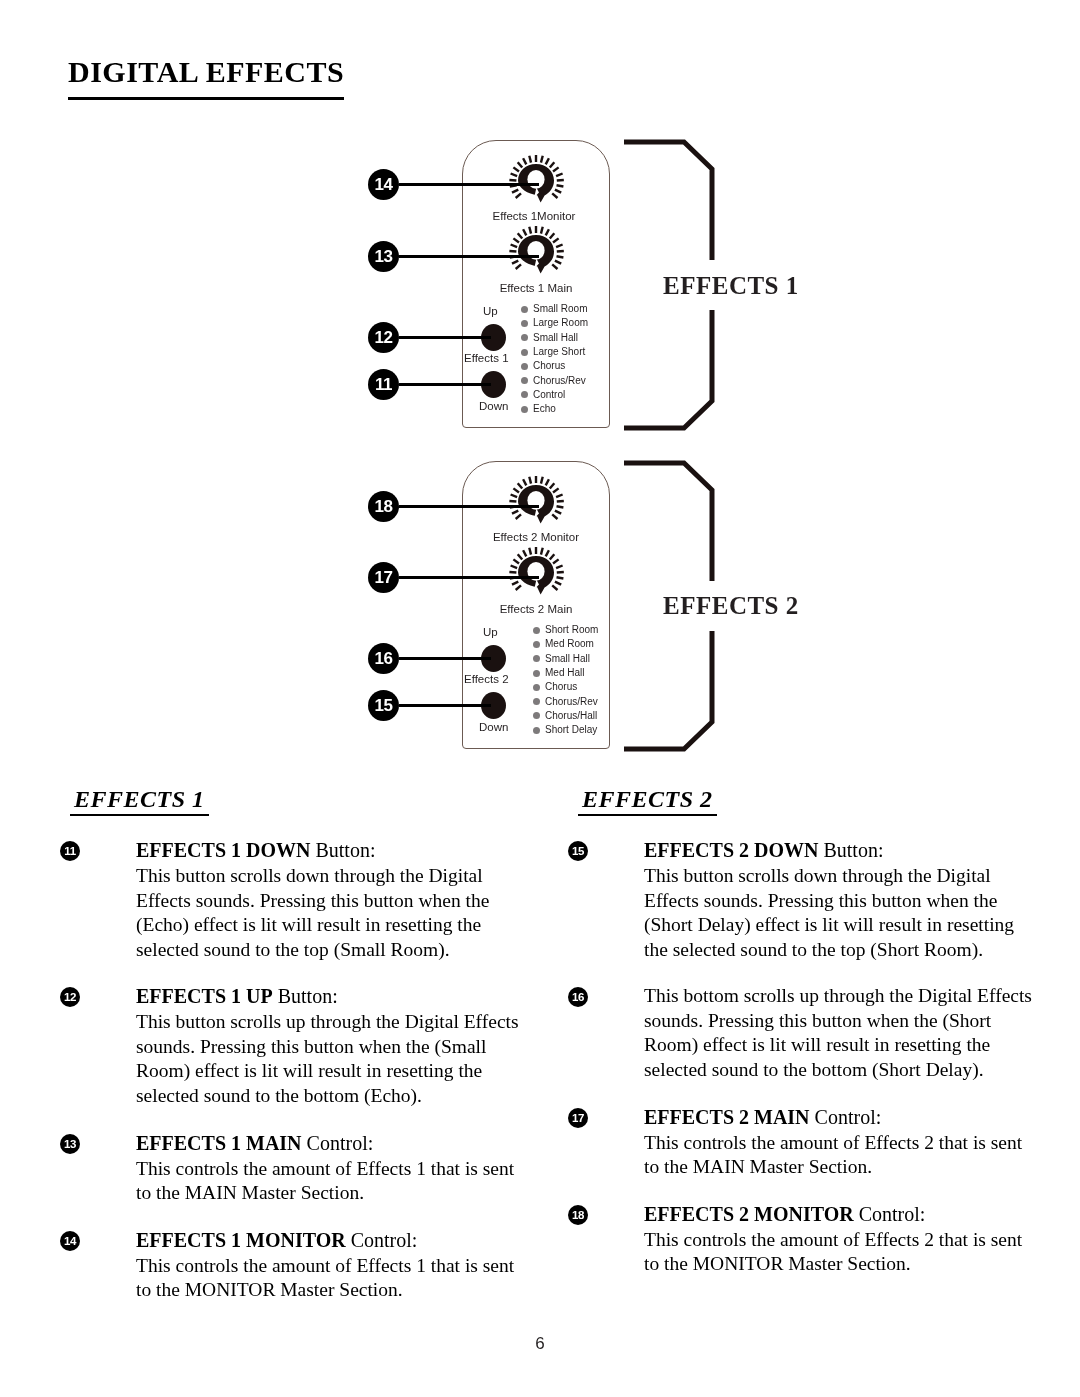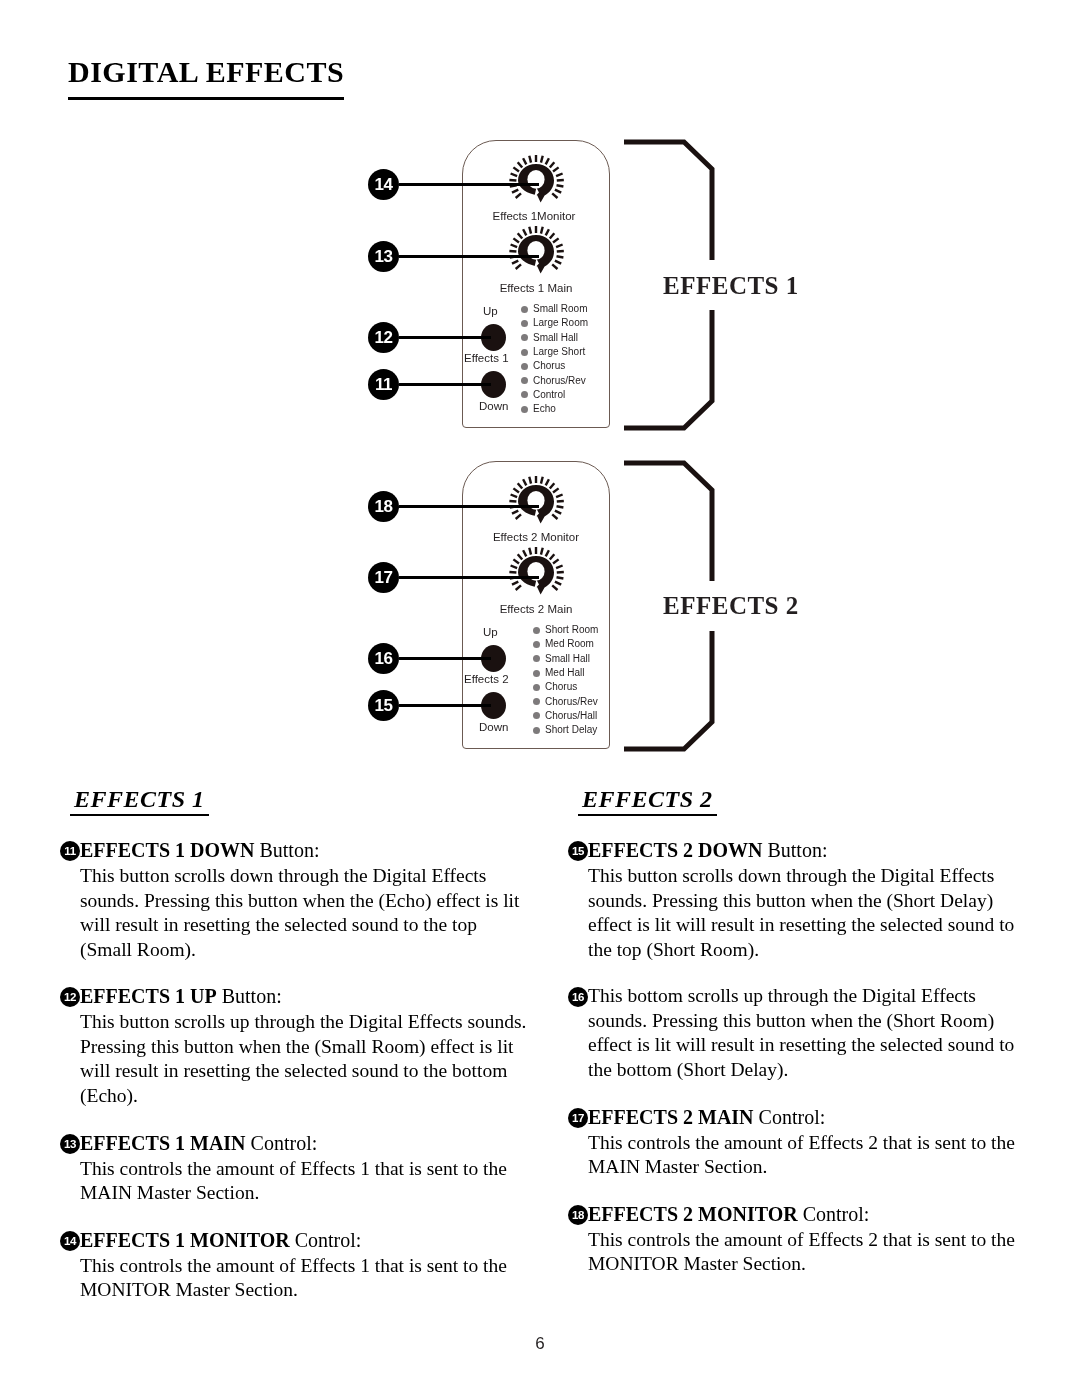--- a/index.html
+++ b/index.html
@@ -178,21 +178,21 @@
     color: #fff;
     font-family: "Liberation Sans", sans-serif;
     font-weight: bold;
     font-size: 11.5px;
     display: flex;
     align-items: center;
     justify-content: center;
     letter-spacing: -0.4px;
     box-sizing: border-box;
   }
-  .entry-body { margin-left: 20px; }
+  .entry-body { margin-left: 76px; }
   .entry-title {
     font-family: "Liberation Serif", serif;
     font-size: 20px;
     line-height: 1.25;
     margin-bottom: 1px;
   }
   .entry-title b { font-weight: bold; }
   .entry-desc {
     font-family: "Liberation Serif", serif;
     font-size: 19.5px;

